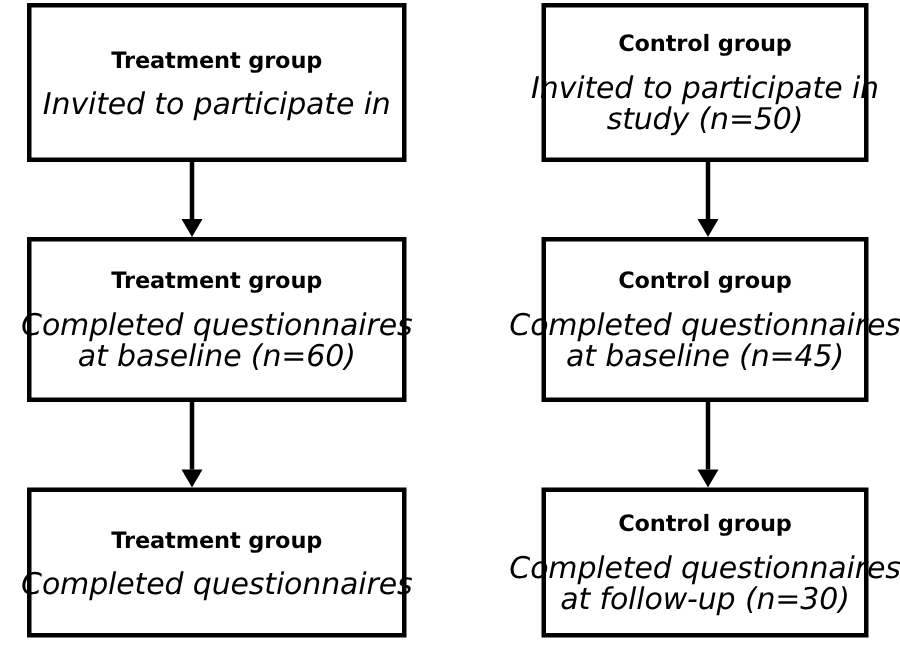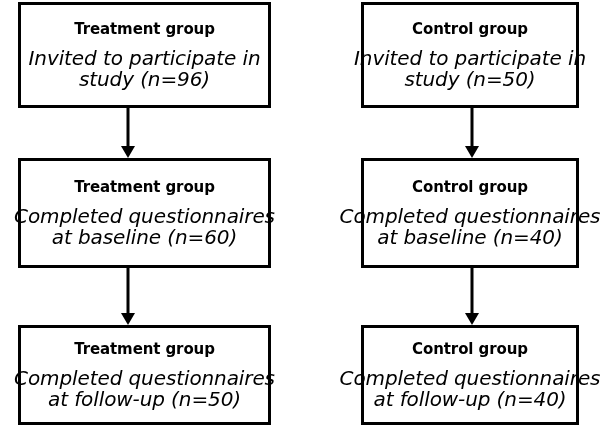--- a/index.html
+++ b/index.html
@@ -93,21 +93,20 @@
 </style>
 </head>
 <body>
 
 <div id="flowchart">
 
   <div class="node-box col-left row-1">
     <div class="node-title">Treatment group</div>
     <div class="node-body">
       <span class="node-body-line">Invited to participate in</span>
-      <span class="node-body-line">study (n=96)</span>
     </div>
   </div>
 
   <div class="node-box col-right row-1">
     <div class="node-title">Control group</div>
     <div class="node-body">
       <span class="node-body-line">Invited to participate in</span>
       <span class="node-body-line">study (n=50)</span>
     </div>
   </div>
@@ -117,37 +116,36 @@
     <div class="node-body">
       <span class="node-body-line">Completed questionnaires</span>
       <span class="node-body-line">at baseline (n=60)</span>
     </div>
   </div>
 
   <div class="node-box col-right row-2">
     <div class="node-title">Control group</div>
     <div class="node-body">
       <span class="node-body-line">Completed questionnaires</span>
-      <span class="node-body-line">at baseline (n=40)</span>
+      <span class="node-body-line">at baseline (n=45)</span>
     </div>
   </div>
 
   <div class="node-box col-left row-3">
     <div class="node-title">Treatment group</div>
     <div class="node-body">
       <span class="node-body-line">Completed questionnaires</span>
-      <span class="node-body-line">at follow-up (n=50)</span>
     </div>
   </div>
 
   <div class="node-box col-right row-3">
     <div class="node-title">Control group</div>
     <div class="node-body">
       <span class="node-body-line">Completed questionnaires</span>
-      <span class="node-body-line">at follow-up (n=40)</span>
+      <span class="node-body-line">at follow-up (n=30)</span>
     </div>
   </div>
 
   <div class="arrow arrow-left arrow-a">
     <span class="shaft"></span>
     <span class="head"></span>
   </div>
   <div class="arrow arrow-left arrow-b">
     <span class="shaft"></span>
     <span class="head"></span>

